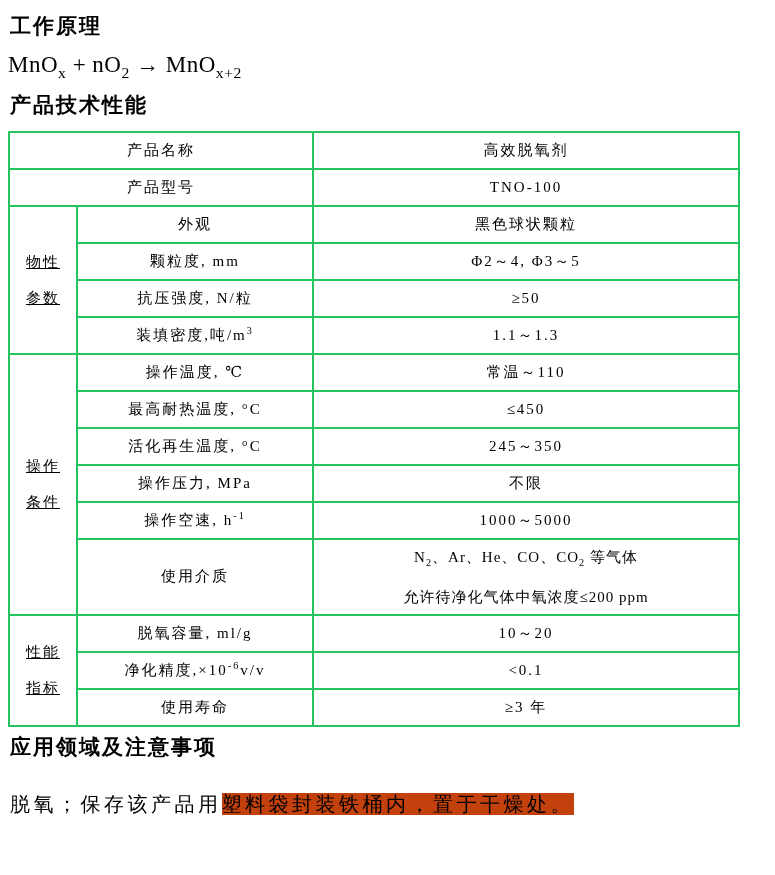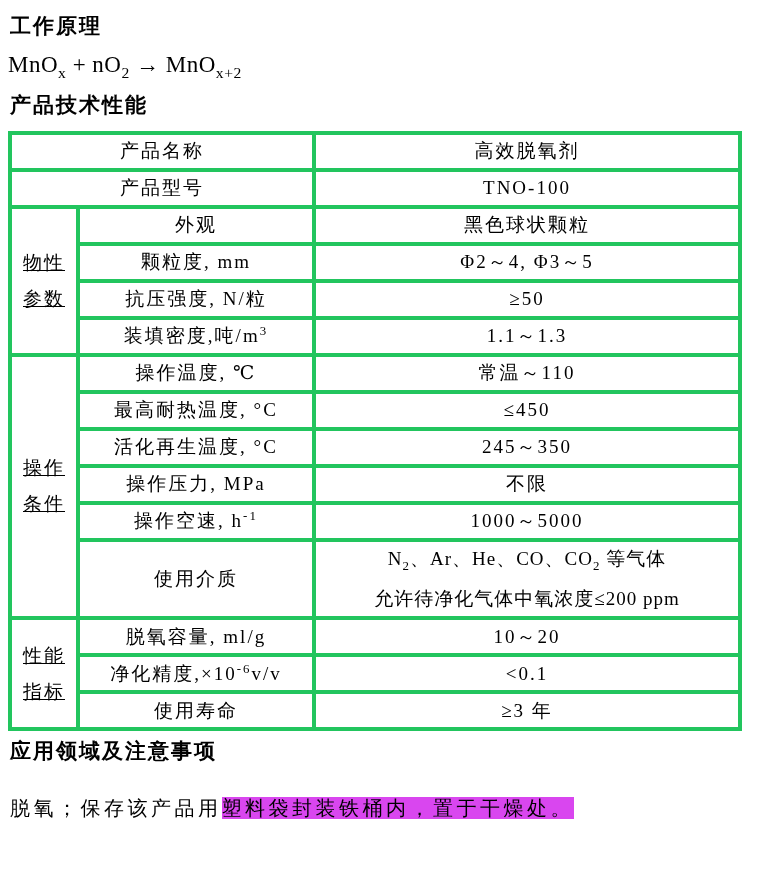--- a/index.html
+++ b/index.html
@@ -23,40 +23,40 @@
   }
   sub, sup { font-size:68%; }
 
   #heading-specs { margin-top:1px; margin-left:2px; }
 
   table.spec {
     border-collapse:collapse; table-layout:fixed;
     width:730px; margin-top:12px;
   }
   table.spec td {
-    border:4px solid #22c55e;
+    border:2px solid #22c55e;
     text-align:center; vertical-align:middle;
-    font-size:19px; letter-spacing:2px; padding:0;
+    font-size:15px; letter-spacing:2px; padding:0;
   }
   table.spec tr { height:37px; }
   table.spec tr.tall { height:74px; }
   td.group-cell .vert {
     display:inline-block; width:48px; line-height:36px;
     text-align:center; word-break:break-all;text-decoration:underline;
   }
   .val-line { line-height:34px; letter-spacing:1px; }
 
   #heading-application { margin-top:6px; margin-left:2px; }
 
   .para {
     margin:18px 0 0 2px;
     font-size:20px; line-height:50px; letter-spacing:3.5px;
   }
   .para .line { display:block; white-space:nowrap; }
-  .hl { background:#d946ef; }
+  .hl { background:#c2410c; }
 </style>
 </head>
 <body>
 
 <div class="page">
 
   <div class="heading" id="heading-principle">工作原理</div>
 
   <div class="formula"><span>MnO</span><sub>x</sub><span> + nO</span><sub>2</sub><span> → MnO</span><sub>x+2</sub></div>
 

